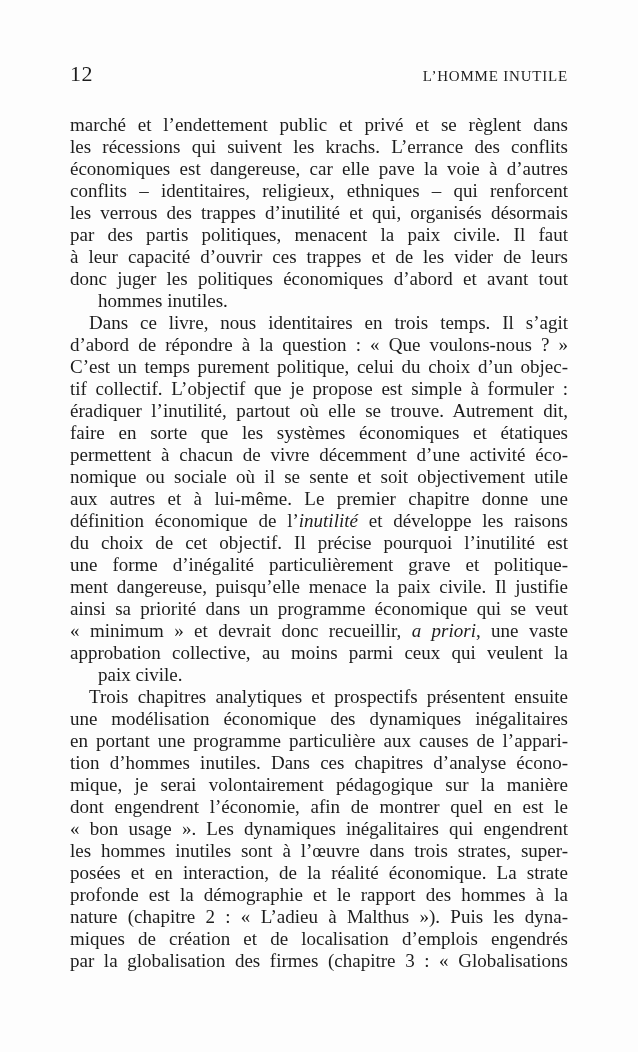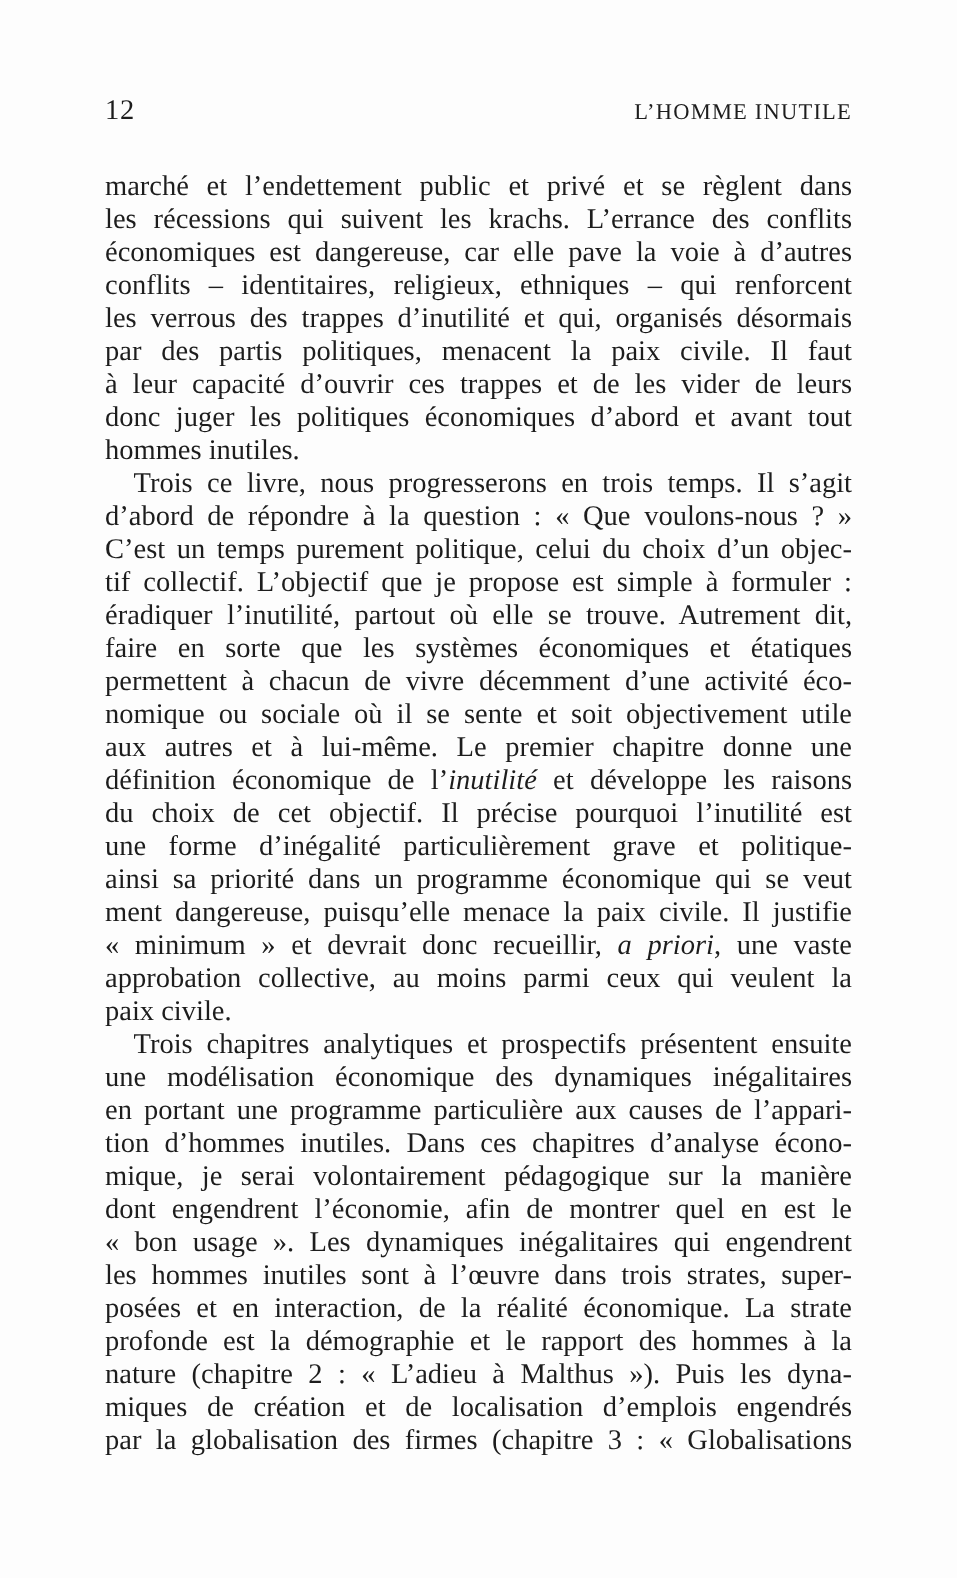--- a/index.html
+++ b/index.html
@@ -19,21 +19,21 @@
   .running-header {
     position: absolute;
     top: 64px;
     left: 70px;
     width: 498px;
     display: flex;
     justify-content: space-between;
     align-items: baseline;
   }
   .page-number {
-    font-size: 19px;
+    font-size: 22px;
     line-height: 20px;
     letter-spacing: 0.5px;
   }
   .running-title {
     font-size: 15px;
     line-height: 20px;
     letter-spacing: 0.8px;
   }
   .page-body {
     position: absolute;
@@ -47,20 +47,21 @@
     margin: 0;
     padding: 0;
   }
   .line {
     text-align: justify;
     text-align-last: justify;
     white-space: normal;
   }
   .line.para-end {
     text-align-last: left;
+    margin-left: 28px;
   }
   .paragraph.indented .line:first-child {
     text-indent: 19px;
   }
   .line i {
     margin-top: 36px;
   }
 </style>
 </head>
 <body>
@@ -78,34 +79,34 @@
         <div class="line">les récessions qui suivent les krachs. L’errance des conflits</div>
         <div class="line">économiques est dangereuse, car elle pave la voie à d’autres</div>
         <div class="line">conflits – identitaires, religieux, ethniques – qui renforcent</div>
         <div class="line">les verrous des trappes d’inutilité et qui, organisés désormais</div>
         <div class="line">par des partis politiques, menacent la paix civile. Il faut</div>
         <div class="line">à leur capacité d’ouvrir ces trappes et de les vider de leurs</div>
         <div class="line">donc juger les politiques économiques d’abord et avant tout</div>
         <div class="line para-end">hommes inutiles.</div>
       </div>
       <div class="paragraph indented">
-        <div class="line">Trois ce livre, nous progresserons en trois temps. Il s’agit</div>
+        <div class="line">Dans ce livre, nous identitaires en trois temps. Il s’agit</div>
         <div class="line">d’abord de répondre à la question : « Que voulons-nous ? »</div>
         <div class="line">C’est un temps purement politique, celui du choix d’un objec-</div>
         <div class="line">tif collectif. L’objectif que je propose est simple à formuler :</div>
         <div class="line">éradiquer l’inutilité, partout où elle se trouve. Autrement dit,</div>
         <div class="line">faire en sorte que les systèmes économiques et étatiques</div>
         <div class="line">permettent à chacun de vivre décemment d’une activité éco-</div>
         <div class="line">nomique ou sociale où il se sente et soit objectivement utile</div>
         <div class="line">aux autres et à lui-même. Le premier chapitre donne une</div>
         <div class="line">définition économique de l’<i>inutilité</i> et développe les raisons</div>
         <div class="line">du choix de cet objectif. Il précise pourquoi l’inutilité est</div>
         <div class="line">une forme d’inégalité particulièrement grave et politique-</div>
+        <div class="line">ment dangereuse, puisqu’elle menace la paix civile. Il justifie</div>
         <div class="line">ainsi sa priorité dans un programme économique qui se veut</div>
-        <div class="line">ment dangereuse, puisqu’elle menace la paix civile. Il justifie</div>
         <div class="line">« minimum » et devrait donc recueillir, <i>a priori</i>, une vaste</div>
         <div class="line">approbation collective, au moins parmi ceux qui veulent la</div>
         <div class="line para-end">paix civile.</div>
       </div>
       <div class="paragraph indented">
         <div class="line">Trois chapitres analytiques et prospectifs présentent ensuite</div>
         <div class="line">une modélisation économique des dynamiques inégalitaires</div>
         <div class="line">en portant une programme particulière aux causes de l’appari-</div>
         <div class="line">tion d’hommes inutiles. Dans ces chapitres d’analyse écono-</div>
         <div class="line">mique, je serai volontairement pédagogique sur la manière</div>

